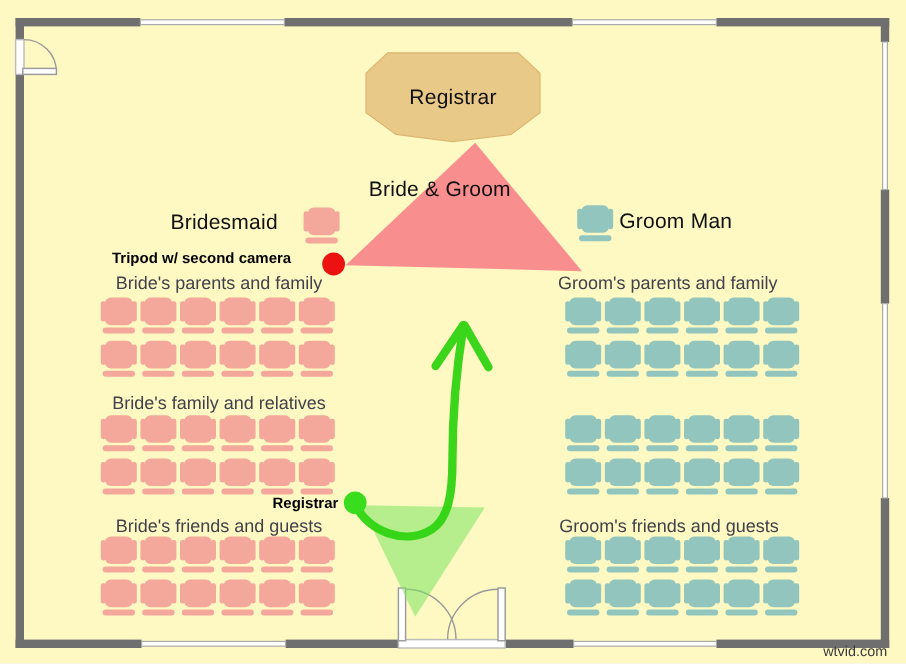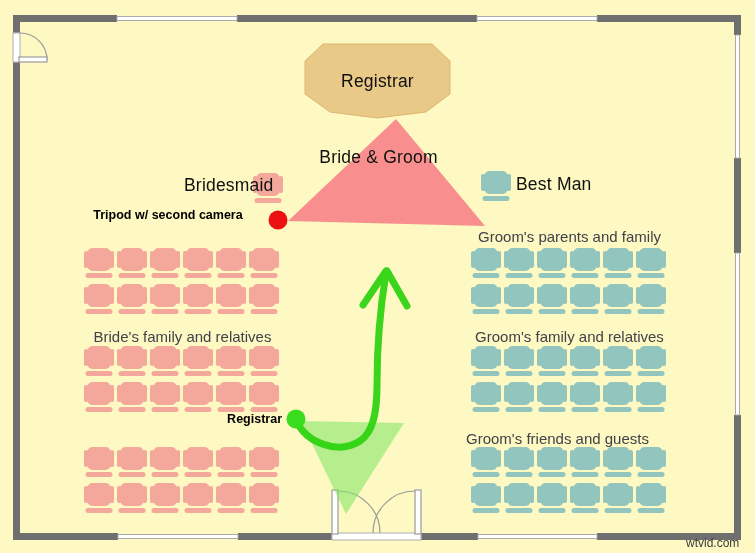--- a/index.html
+++ b/index.html
@@ -524,30 +524,31 @@
           <rect x="3.5" y="0" width="23" height="23" rx="5"></rect>
           <rect x="0" y="3" width="4.5" height="17" rx="2"></rect>
           <rect x="25.5" y="3" width="4.5" height="17" rx="2"></rect>
           <rect x="1.5" y="25" width="27" height="5" rx="2.5"></rect>
         </g>
       </g>
   </svg>
 
   <div class="lbl big ctr" style="left:305px;top:71px;width:145px;">Registrar</div>
 
-  <div class="lbl big ctr" style="left:281px;top:147px;width:195px;">Bride &amp; Groom</div>
-
-  <div class="lbl big" style="left:142px;top:175px;margin-left:42px;">Bridesmaid</div>
-
-  <div class="lbl big" style="left:516px;top:174px;">Best Man</div>
+  <div class="lbl big ctr" style="left:269px;top:147px;width:195px;">Bride &amp; Groom</div>
+
+  <div class="lbl big" style="left:142px;top:175px;">Bridesmaid</div>
+
+  <div class="lbl big" style="left:516px;top:174px;">Groom Man</div>
 
   <div class="lbl note" style="left:84px;top:208px;width:168px;text-align:center;">Tripod w/ second camera</div>
 
   <div class="lbl note" style="left:112px;top:412px;width:170px;text-align:right;">Registrar</div>
 
+  <div class="lbl sec" style="left:84px;top:228px;width:197px;">Bride's parents and family</div>
   <div class="lbl sec" style="left:84px;top:328px;width:197px;text-align:center;">Bride's family and relatives</div>
-
-  <div class="lbl sec" style="left:471px;top:228px;width:197px;">Groom's parents and family</div>
-  <div class="lbl sec" style="left:471px;top:328px;width:197px;">Groom's family and relatives</div>
+  <div class="lbl sec" style="left:84px;top:430px;width:197px;">Bride's friends and guests</div>
+
+  <div class="lbl sec" style="left:458px;top:228px;width:197px;">Groom's parents and family</div>
   <div class="lbl sec" style="left:459px;top:430px;width:197px;">Groom's friends and guests</div>
 
   <div class="lbl wm" style="left:686px;top:536px;">wtvid.com</div>
 </div>
 
 </body></html>

